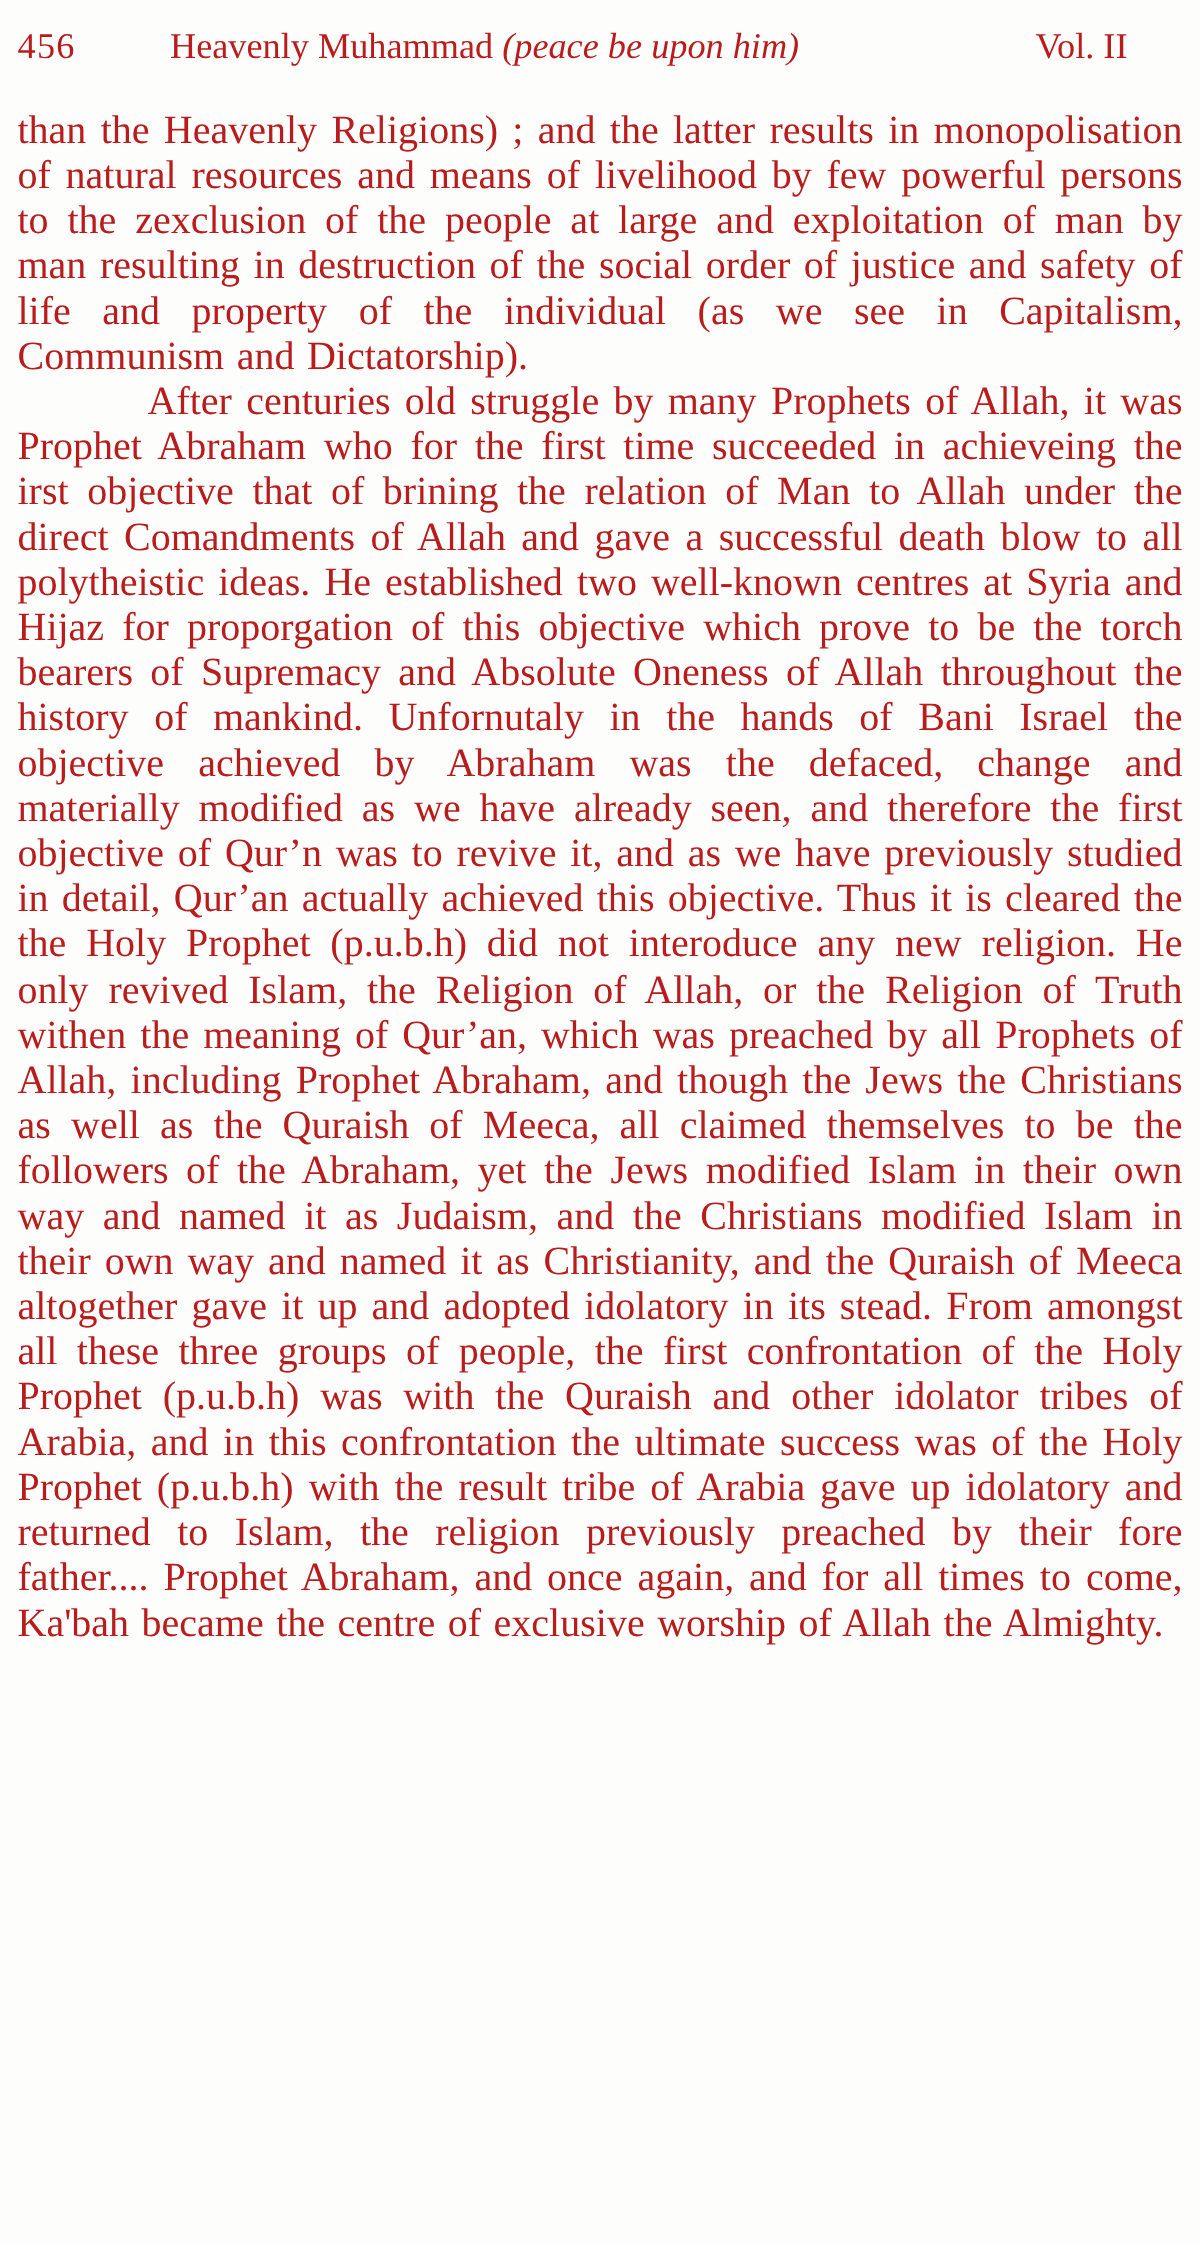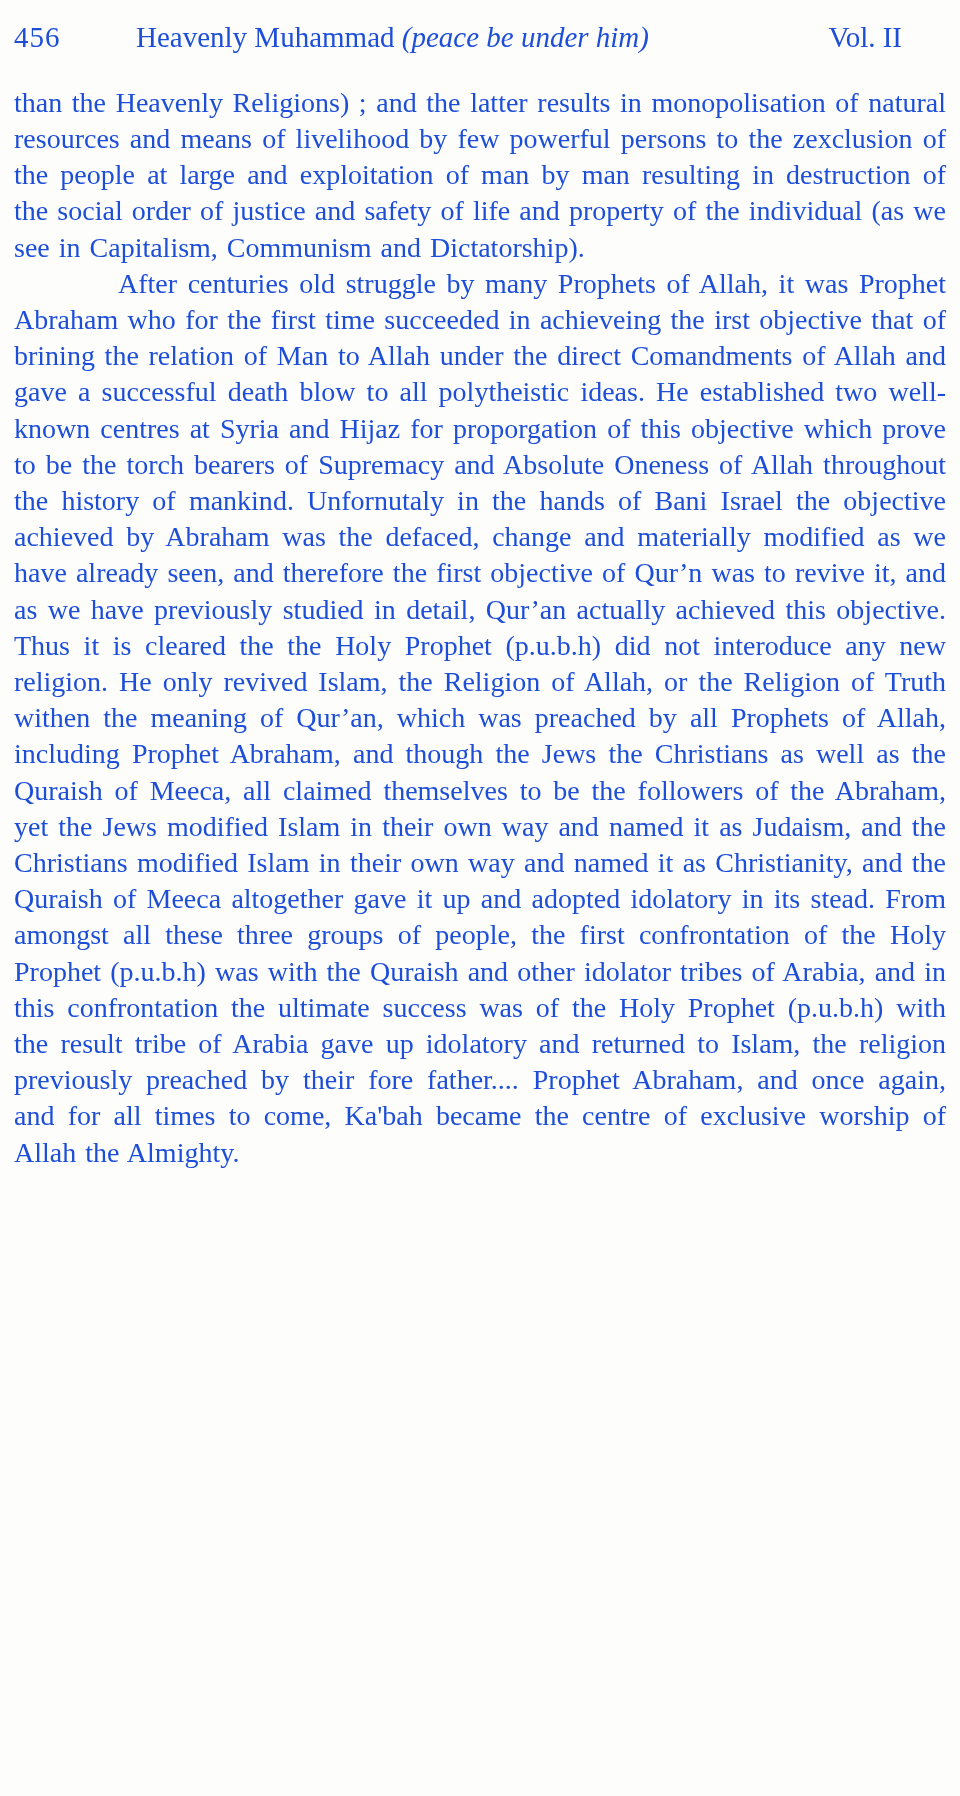--- a/index.html
+++ b/index.html
@@ -7,21 +7,21 @@
     padding: 0;
     background: #e9e9e9;
   }
   .page {
     position: relative;
     width: 960px;
     height: 1796px;
     margin: 0 auto;
     box-sizing: border-box;
     background: #fdfdfc;
-    color: #1d4ed8;
+    color: #b91c1c;
     font-family: "Liberation Serif", "DejaVu Serif", serif;
     padding: 16px 14px 0 14px;
     overflow: hidden;
   }
   .page-header {
     display: grid;
     grid-template-columns: 122px auto 1fr;
     align-items: baseline;
     font-size: 29px;
     line-height: 1.2;
@@ -37,40 +37,40 @@
     font-style: italic;
   }
   .volume {
     justify-self: end;
     margin-right: 44px;
   }
   .page-body {
     margin-top: 30px;
   }
   .para {
-    font-size: 28px;
+    font-size: 32px;
     line-height: 36.2px;
     text-align: justify;
     margin: 0;
     word-spacing: 2px;
   }
   .para + .para {
   }
   .para.indented {
     text-indent: 104px;
   }
 </style>
 </head>
 <body>
 
 <div class="page">
 
   <header class="page-header">
     <span class="page-number">456</span>
-    <span class="book-title"><span>Heavenly Muhammad </span><span class="italic">(peace be under him)</span></span>
+    <span class="book-title"><span>Heavenly Muhammad </span><span class="italic">(peace be upon him)</span></span>
     <span class="volume">Vol. II</span>
   </header>
 
   <main class="page-body">
     <p class="para first">than the Heavenly Religions) ; and the latter results in monopolisation of natural resources and means of livelihood by few powerful persons to the zexclusion of the people at large and exploitation of man by man resulting in destruction of the social order of justice and safety of life and property of the individual (as we see in Capitalism, Communism and Dictatorship).</p>
     <p class="para indented">After centuries old struggle by many Prophets of Allah, it was Prophet Abraham who for the first time succeeded in achieveing the irst objective that of brining the relation of Man to Allah under the direct Comandments of Allah and gave a successful death blow to all polytheistic ideas. He established two well-known centres at Syria and Hijaz for proporgation of this objective which prove to be the torch bearers of Supremacy and Absolute Oneness of Allah throughout the history of mankind. Unfornutaly in the hands of Bani Israel the objective achieved by Abraham was the defaced, change and materially modified as we have already seen, and therefore the first objective of Qur’n was to revive it, and as we have previously studied in detail, Qur’an actually achieved this objective. Thus it is cleared the the Holy Prophet (p.u.b.h) did not interoduce any new religion. He only revived Islam, the Religion of Allah, or the Religion of Truth withen the meaning of Qur’an, which was preached by all Prophets of Allah, including Prophet Abraham, and though the Jews the Christians as well as the Quraish of Meeca, all claimed themselves to be the followers of the Abraham, yet the Jews modified Islam in their own way and named it as Judaism, and the Christians modified Islam in their own way and named it as Christianity, and the Quraish of Meeca altogether gave it up and adopted idolatory in its stead. From amongst all these three groups of people, the first confrontation of the Holy Prophet (p.u.b.h) was with the Quraish and other idolator tribes of Arabia, and in this confrontation the ultimate success was of the Holy Prophet (p.u.b.h) with the result tribe of Arabia gave up idolatory and returned to Islam, the religion previously preached by their fore father.... Prophet Abraham, and once again, and for all times to come, Ka'bah became the centre of exclusive worship of Allah the Almighty.</p>
   </main>
 
 </div>
 

